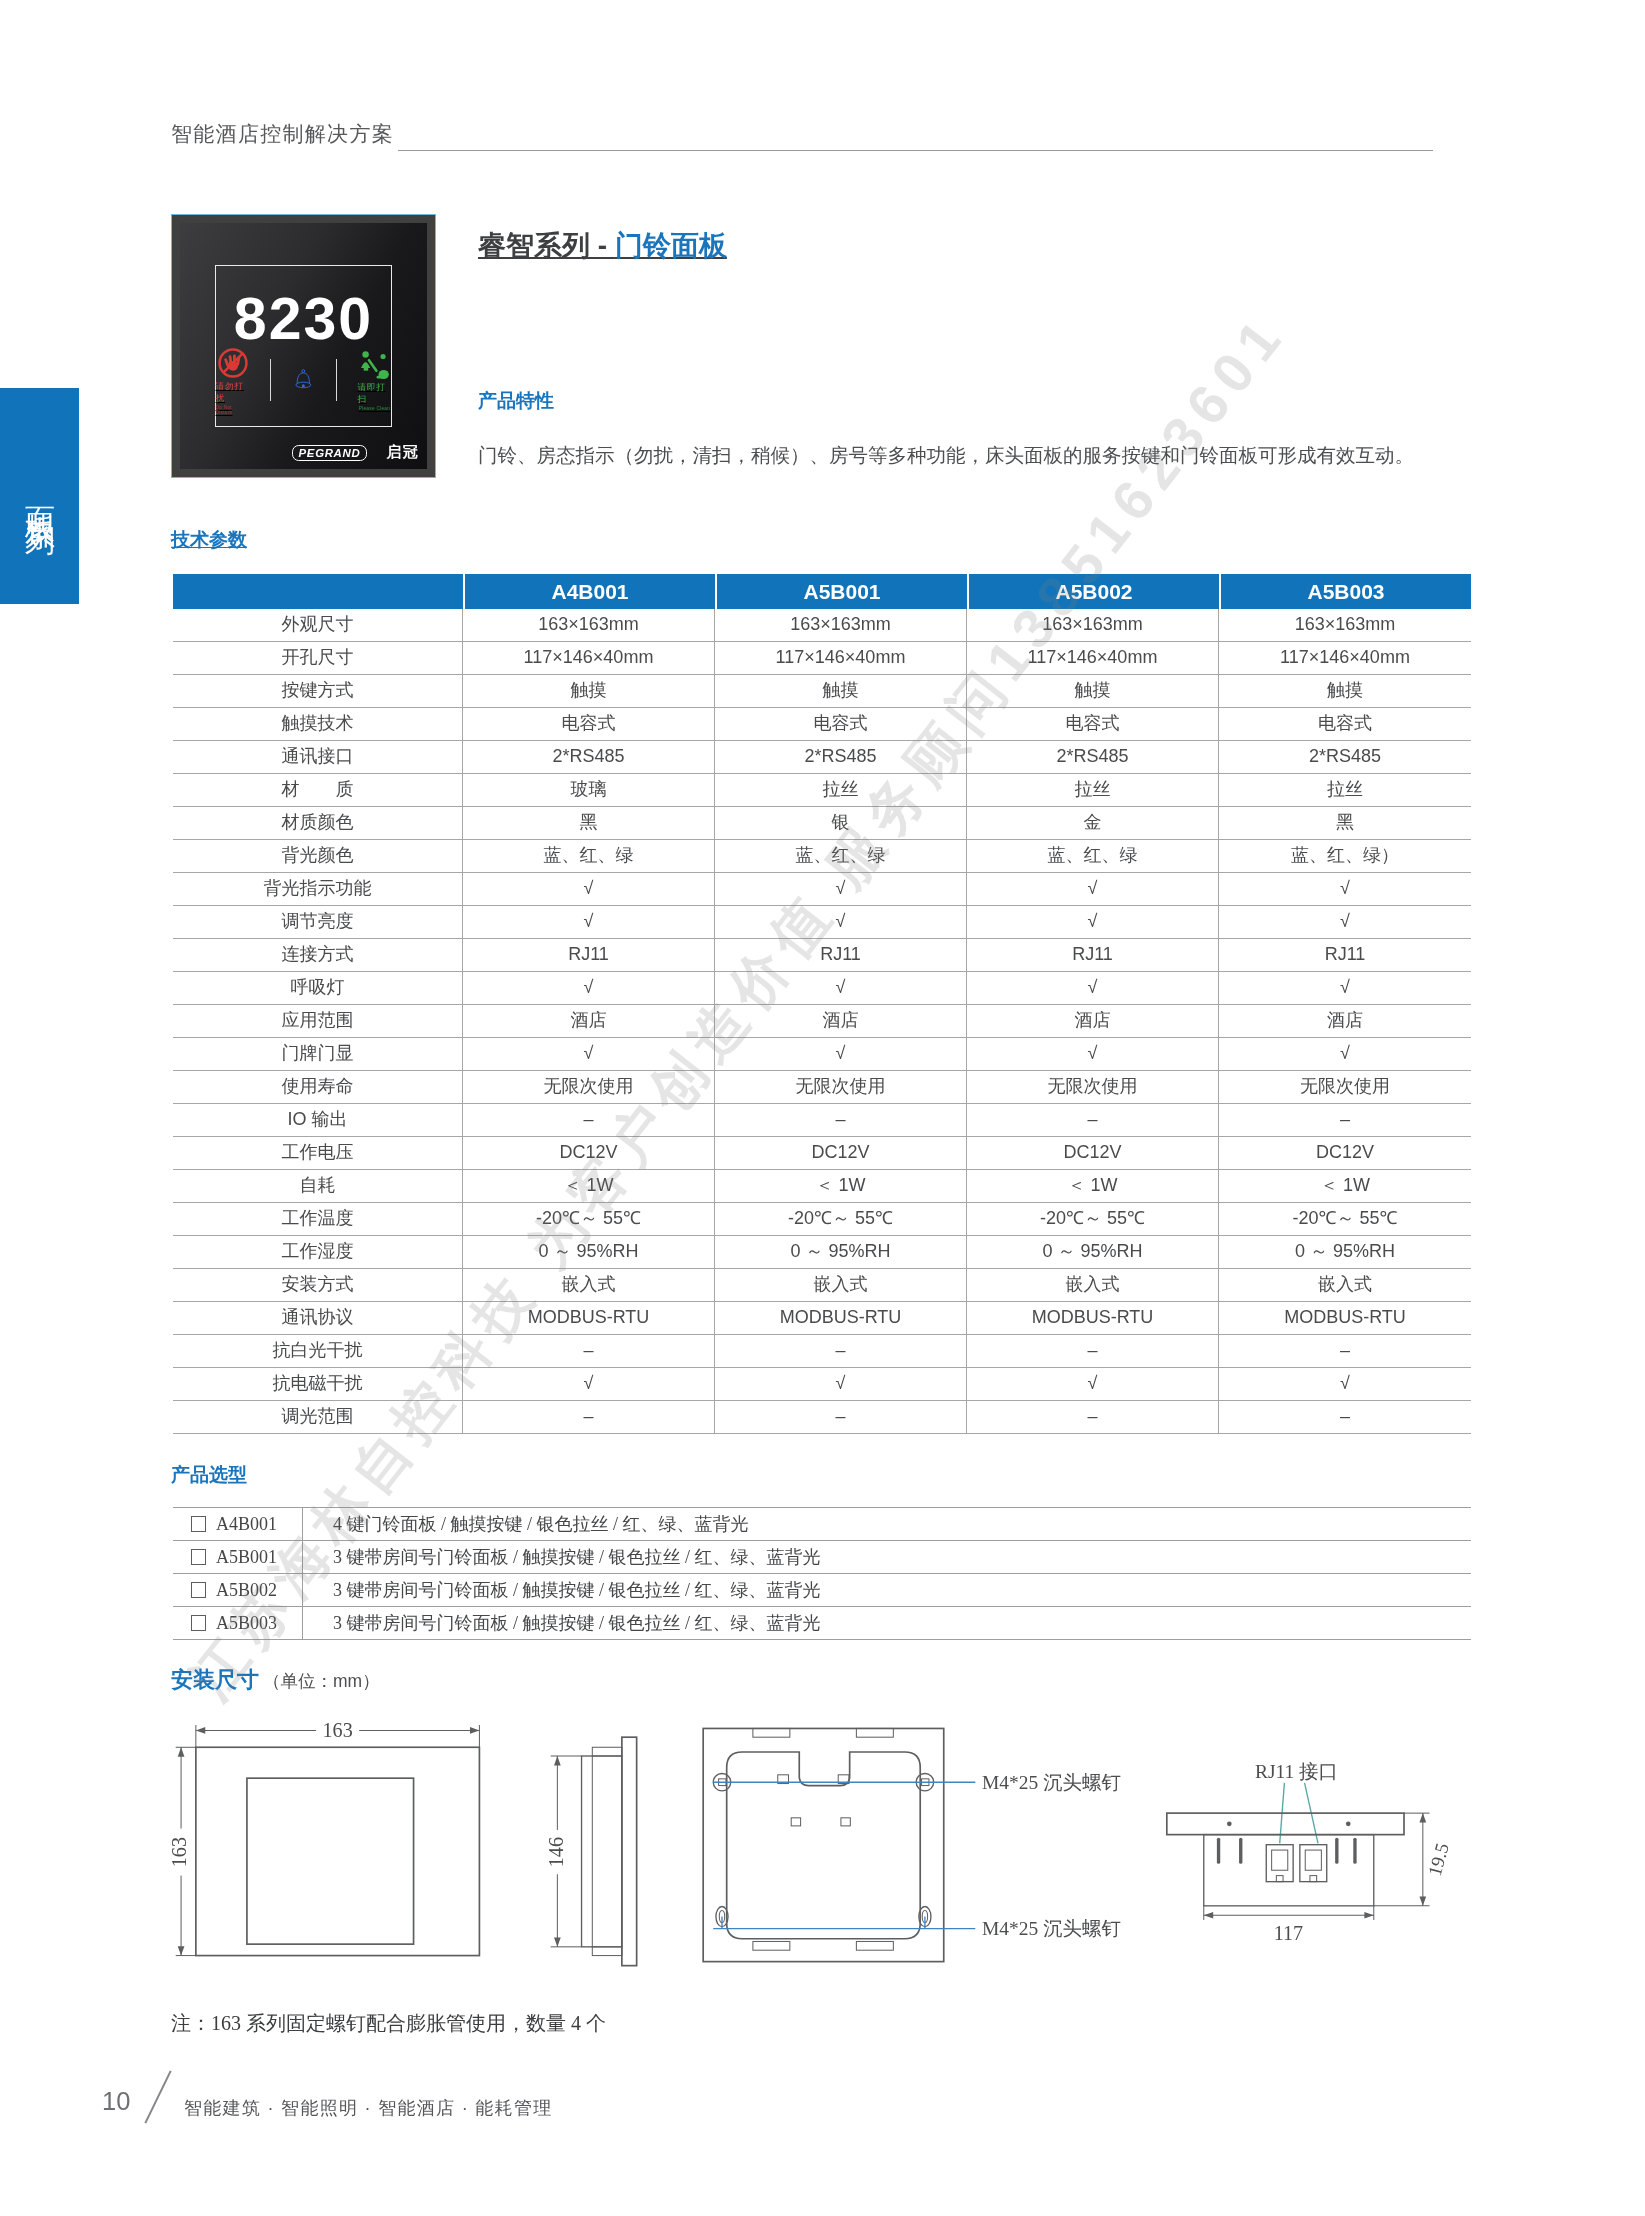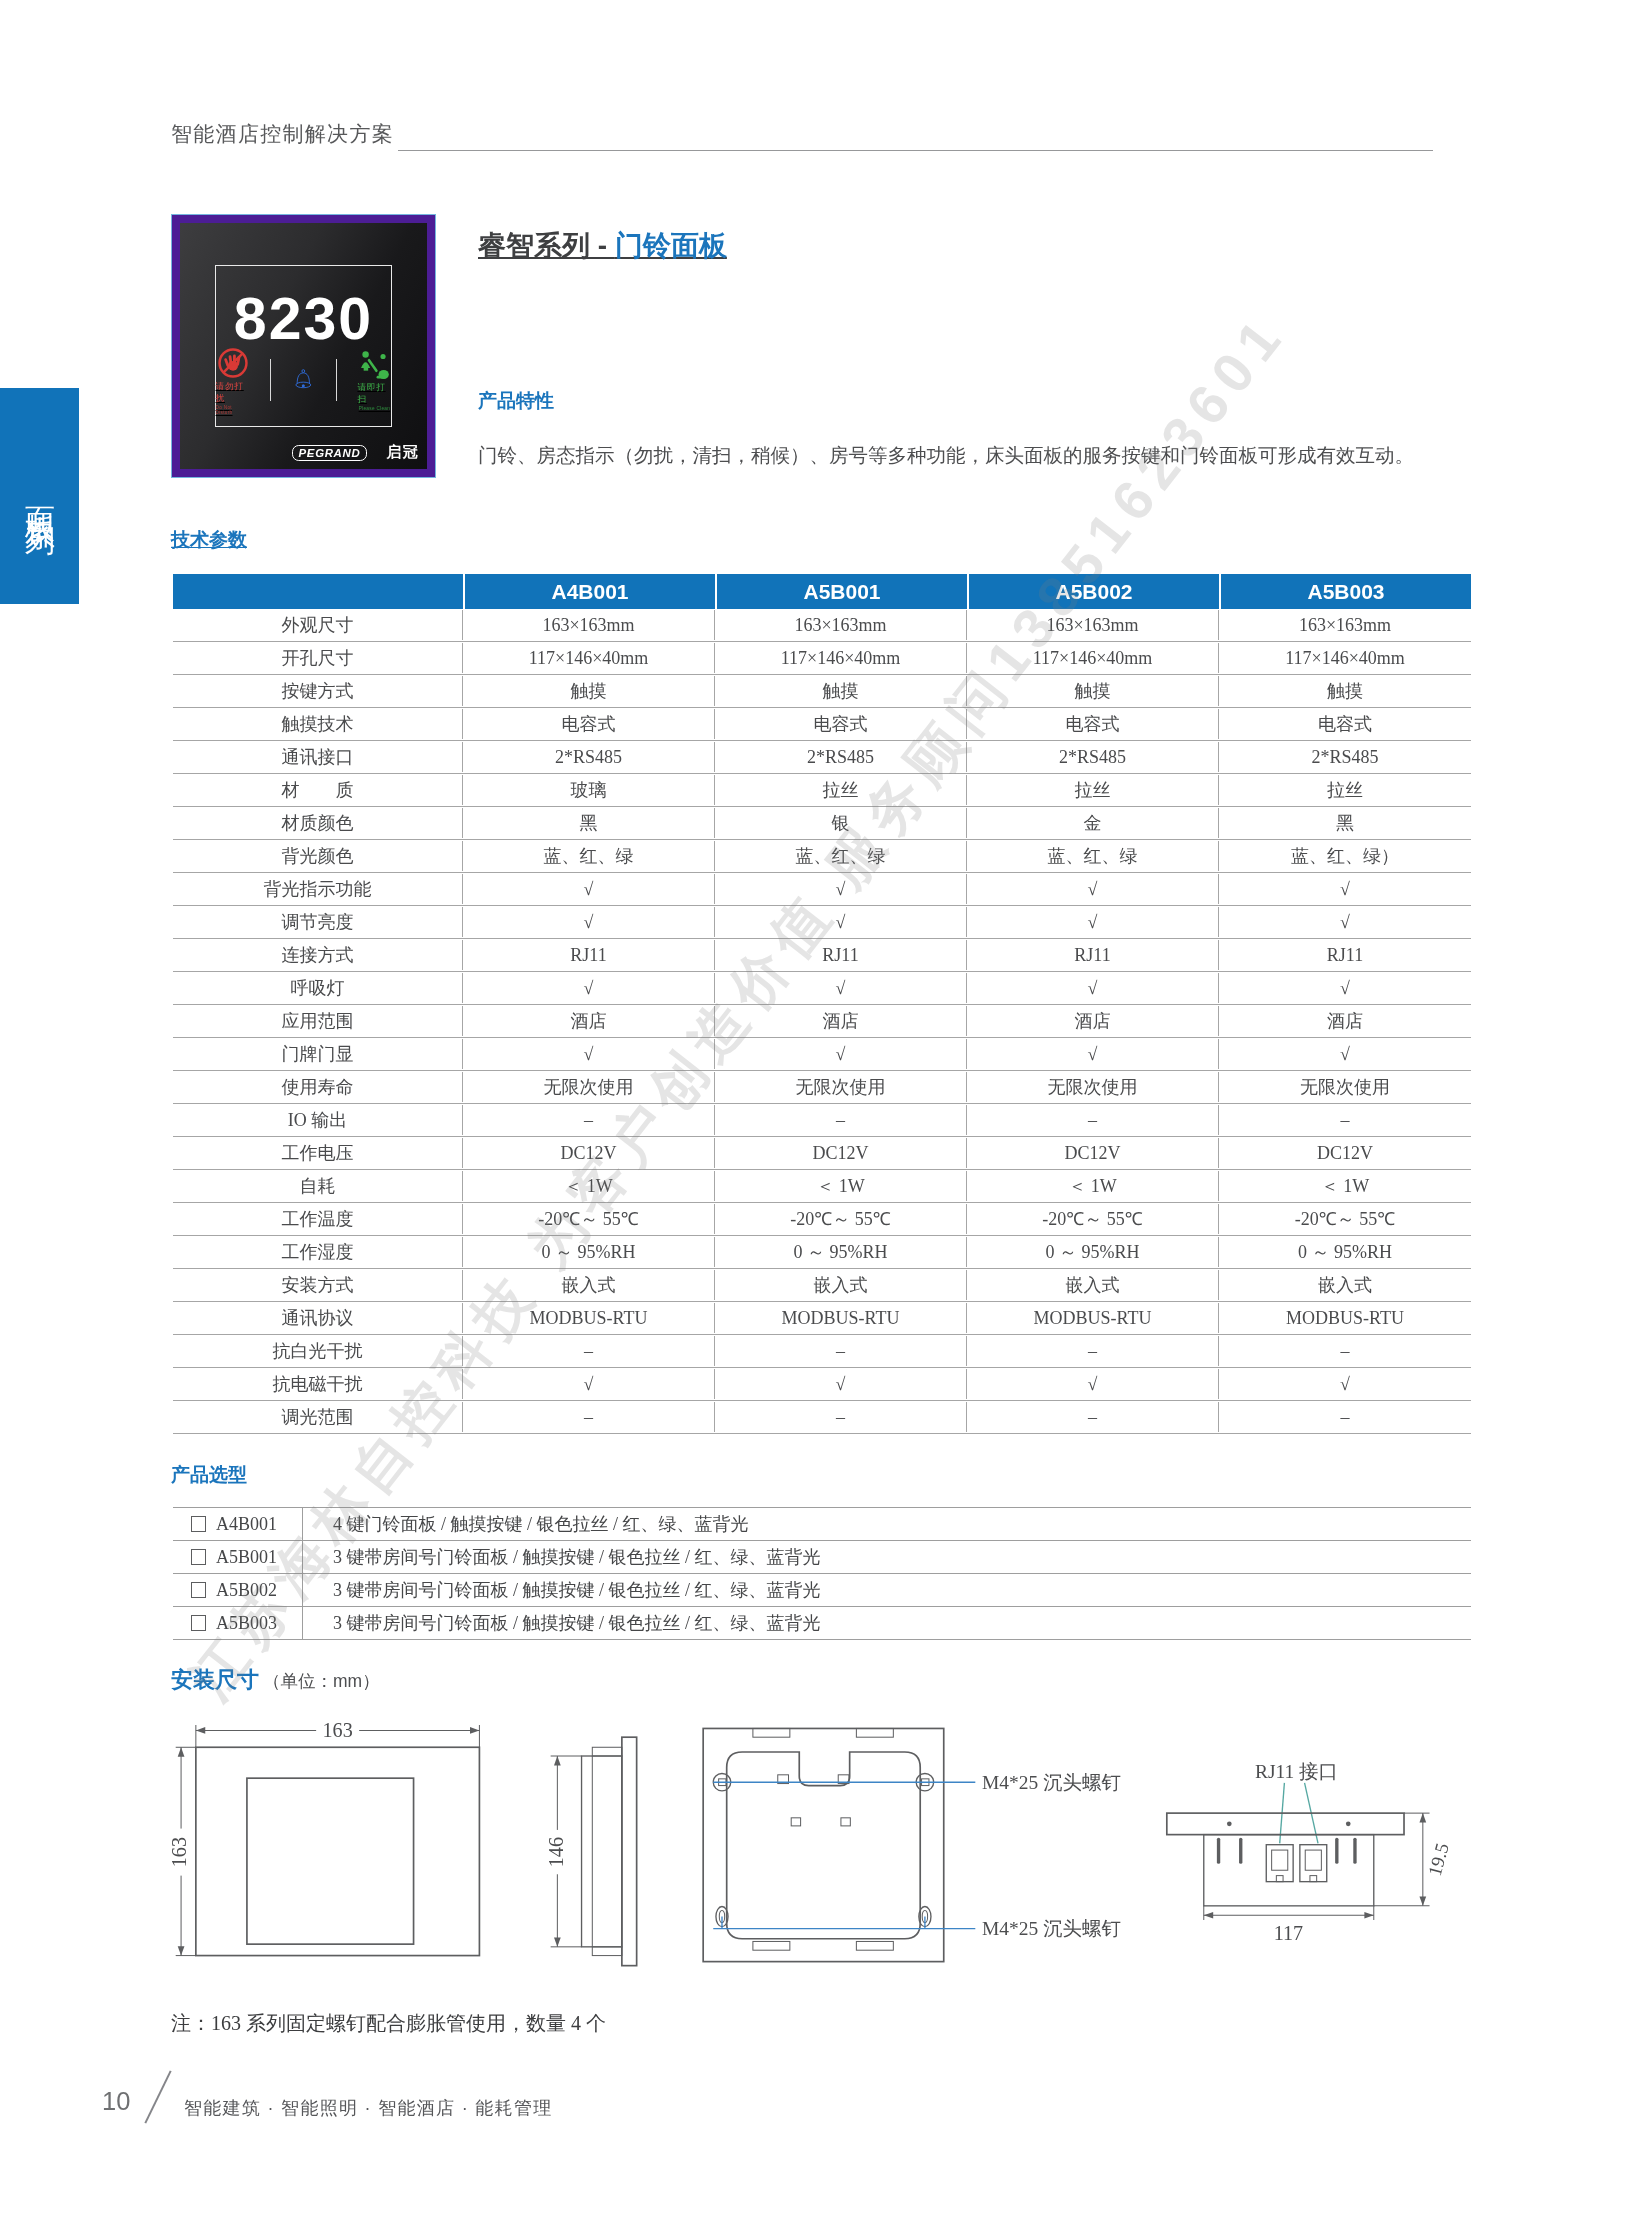--- a/index.html
+++ b/index.html
@@ -10,21 +10,21 @@
   .header-title{position:absolute;left:171px;top:120px;font-size:21px;color:#57585a;letter-spacing:1.3px;}
   .header-rule{position:absolute;left:398px;top:150px;width:1035px;height:0;border-top:1.3px solid #97989a;}
 
   
   .sidebar-tab{position:absolute;left:0;top:388px;width:79px;height:216px;background:#1173b9;
                display:flex;align-items:center;justify-content:center;}
   .sidebar-tab span{writing-mode:vertical-rl;color:#ffffff;font-size:30px;letter-spacing:6.7px;font-weight:500;}
 
   
   .product-photo{position:absolute;left:171px;top:214px;width:247px;height:246px;border:1.3px solid #74b6de;
-                 background:#4c1d95;padding:8px;}
+                 background:#404040;padding:8px;}
   .panel{position:relative;width:100%;height:100%;
          background:linear-gradient(118deg,#3d3d3f 0%,#2c2c2e 38%,#19191b 62%,#0f0f11 100%);}
   .panel-inner{position:absolute;left:14%;right:14%;top:17%;bottom:17%;border:1.3px solid #e9e9e9;}
   .room-number{position:absolute;left:0;right:0;top:12%;text-align:center;color:#ffffff;
                font-size:59px;font-weight:bold;letter-spacing:2px;}
   .icon-row{position:absolute;left:0;right:0;bottom:7%;display:flex;align-items:center;justify-content:center;gap:20px;text-decoration:underline;}
   .icon-block{display:flex;flex-direction:column;align-items:center;width:50px;}
   .icon-cn{font-size:8.7px;margin-top:1.3px;letter-spacing:0.7px;}
   .icon-en{font-size:4.7px;letter-spacing:0.3px;}
   .cn-red{color:#e04440}.en-red{color:#b03a36}
@@ -41,21 +41,21 @@
   .h-blue{position:absolute;font-size:19px;font-weight:bold;color:#1b75bc;}
   .features-text{position:absolute;left:478px;top:442px;width:994px;font-size:19.5px;color:#4d4e50;}
 
   
   .spec-table{position:absolute;left:173px;top:574px;width:1298px;}
   .spec-head{display:flex;height:35px;background:#1173b9;}
   .sh-label{flex:0 0 290px;}
   .sh-cell{flex:0 0 252px;box-sizing:border-box;border-left:2.7px solid #ffffff;color:#ffffff;
            font-size:21px;font-weight:bold;text-align:center;line-height:35px;}
   .spec-row{display:flex;height:32px;border-bottom:1.3px solid #a6a6a6;
-            font-family:Liberation Serif, serif;align-items:center;}
+            font-family:Liberation Sans, sans-serif;}
   .sc{box-sizing:border-box;text-align:center;line-height:30px;font-size:18px;color:#4a4b4d;
       overflow:hidden;white-space:nowrap;}
   .sc.label{flex:0 0 290px;border-right:1.3px solid #a6a6a6;}
   .sc.val{flex:0 0 252px;border-right:1.3px solid #a6a6a6;}
   .sc.val:last-child{border-right:none;}
 
   
   .sel-table{position:absolute;left:173px;top:1507px;width:1298px;border-top:1.3px solid #9e9e9e;}
   .sel-row{display:flex;height:32px;border-bottom:1.3px solid #9e9e9e;align-items:stretch;
            font-family:"Liberation Serif",serif;font-size:18px;color:#454648;}

